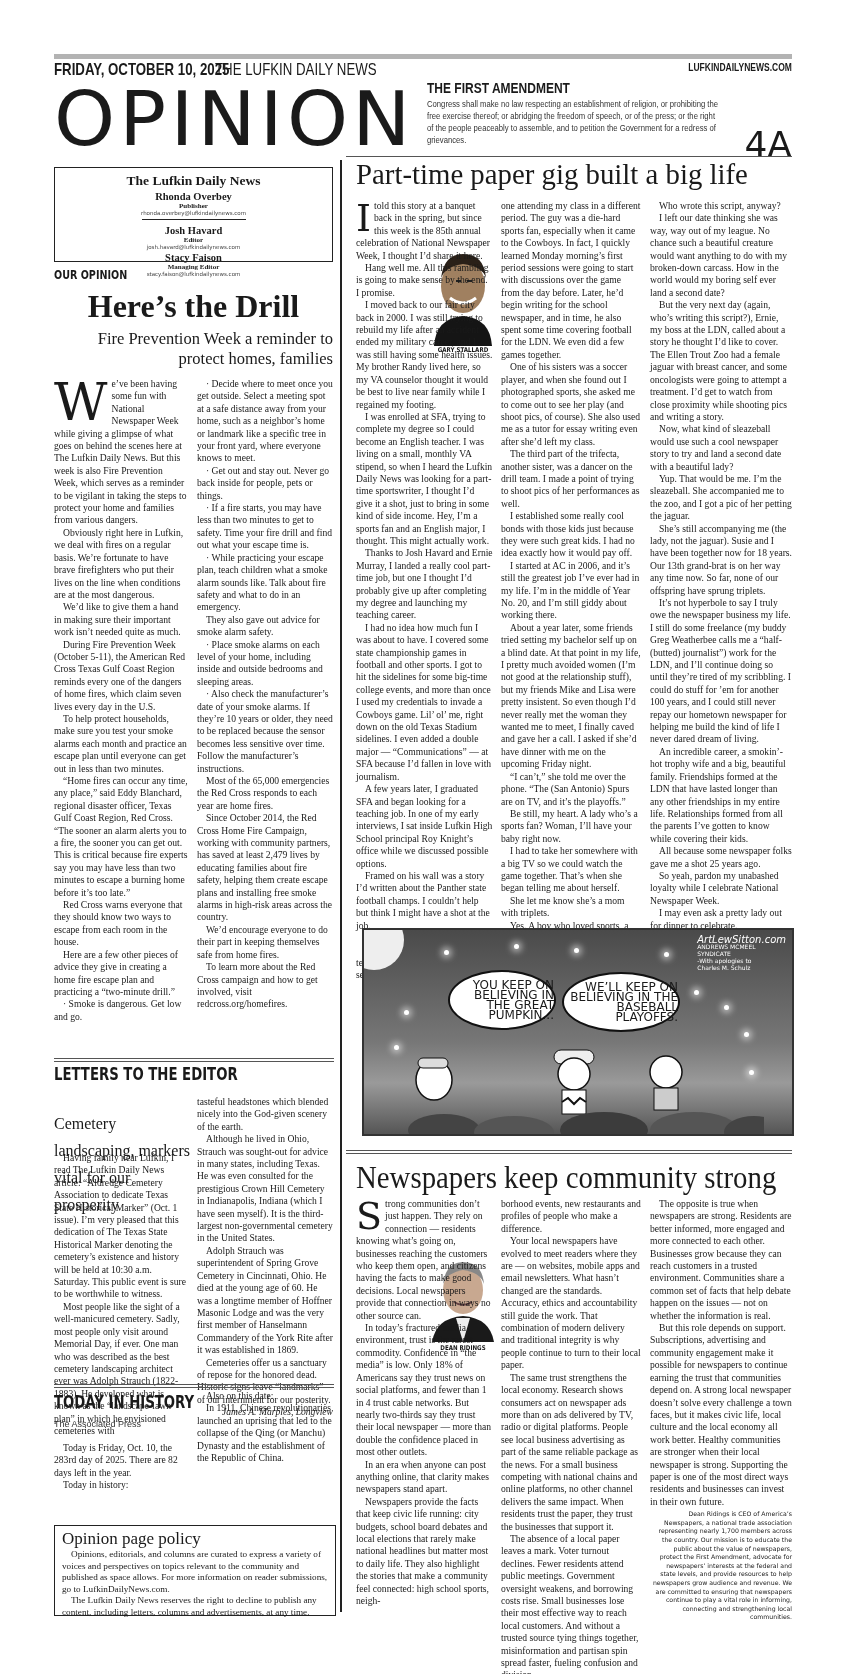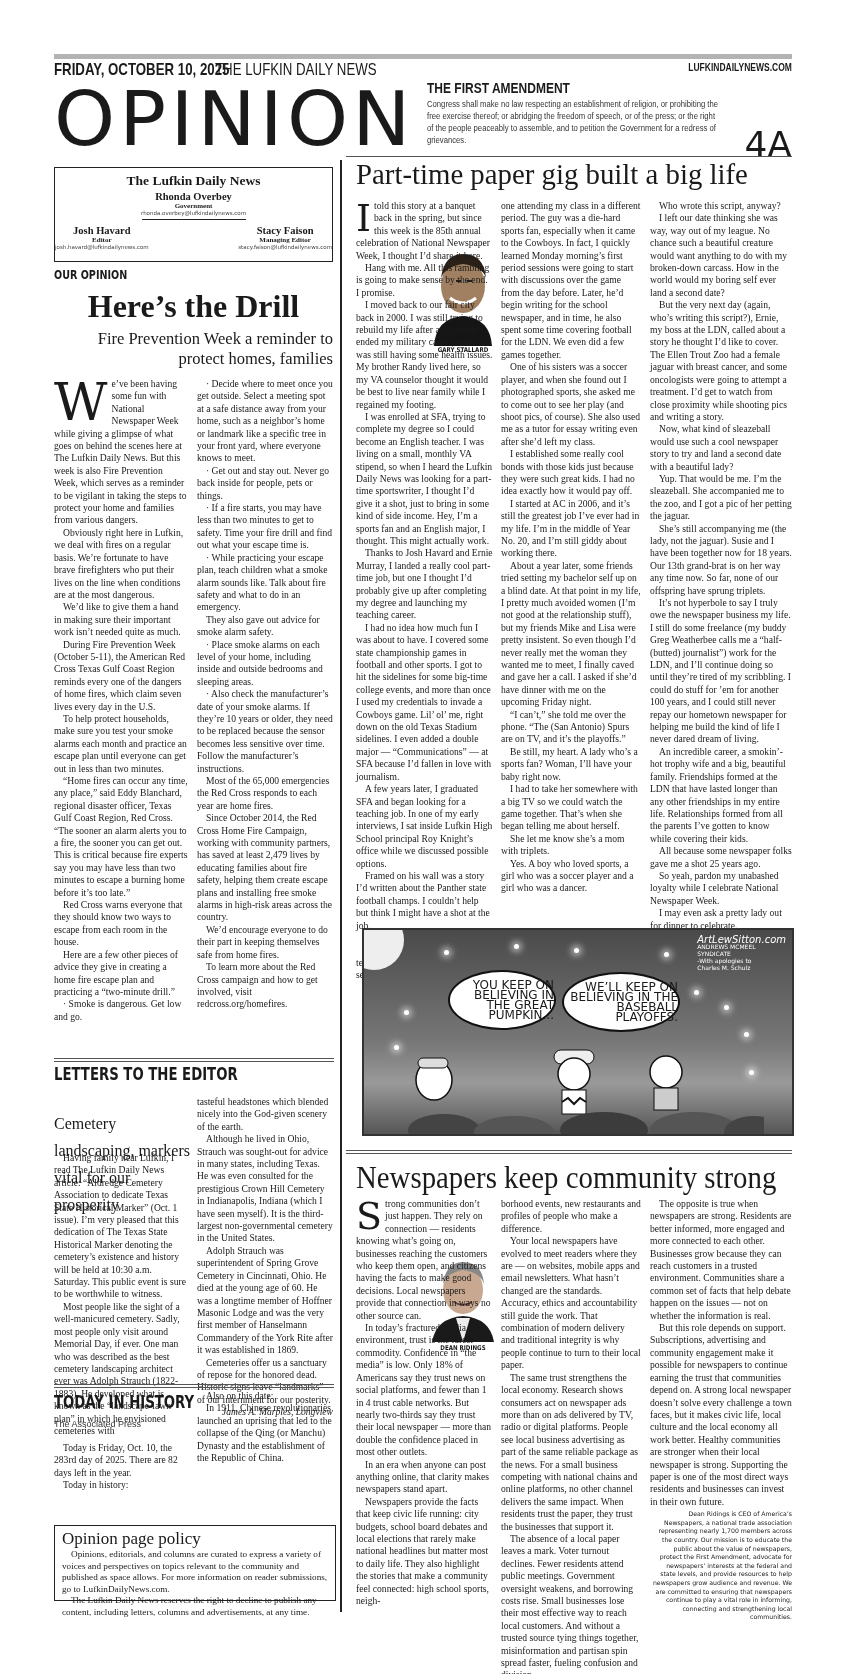--- a/index.html
+++ b/index.html
@@ -17,21 +17,21 @@
   #fa-title { position: absolute; left: 427px; top: 79px; font-size: 15px; font-weight: bold; transform: scaleX(0.8); transform-origin: left; white-space: nowrap; }
   #fa-text { position: absolute; left: 427px; top: 98px; width: 300px; font-size: 9.4px; line-height: 12px; color: #333; transform: scaleX(0.82); transform-origin: left; width: 360px; }
   #page-num { position: absolute; right: 54px; top: 124px; font-size: 36px; font-family: "DejaVu Sans", sans-serif; }
 
   #masthead { position: absolute; left: 54px; top: 167px; width: 279px; height: 95px; border: 1.5px solid #222; text-align: center; }
   #masthead .mh-paper { font-size: 13.5px; font-weight: bold; margin-top: 5px; }
   #masthead .mh-name { font-size: 10.5px; font-weight: bold; margin-top: 2px; }
   #masthead .mh-role { font-size: 7px; font-weight: bold; }
   #masthead .mh-email { font-size: 5.5px; color: #444; font-family: "DejaVu Sans", sans-serif; }
   #masthead .mh-rule { width: 104px; height: 1px; background: #222; margin: 3px auto; }
-  #masthead .mh-row { display: flex; justify-content: space-between; }
+  #masthead .mh-row { display: flex; justify-content: flex-start; flex-direction: column; }
 
   .section-label { position: absolute; font-size: 12px; font-weight: bold; font-family: "DejaVu Sans", sans-serif; transform: scaleX(0.8); transform-origin: left; white-space: nowrap; }
   .section-label-big { position: absolute; font-size: 17px; font-weight: bold; font-family: "DejaVu Sans", sans-serif; transform: scaleX(0.78); transform-origin: left; white-space: nowrap; }
 
   #drill-head { position: absolute; left: 54px; top: 288px; width: 279px; text-align: center; font-size: 32px; font-weight: bold; }
   #drill-sub { position: absolute; left: 54px; top: 329px; width: 279px; text-align: right; font-size: 16.5px; line-height: 20px; }
 
   .col { position: absolute; font-size: 9.6px; line-height: 12.4px; text-align: left; }
   .col p { text-indent: 9px; }
   .col p.noind { text-indent: 0; }
@@ -49,21 +49,21 @@
   #cartoon { position: absolute; left: 362px; top: 928px; width: 432px; height: 208px; border: 2px solid #333; overflow: hidden; background: linear-gradient(#4a4a4a 0%, #777 55%, #9a9a9a 75%, #555 100%); }
   .bubble { position: absolute; background: #fff; border: 2px solid #111; border-radius: 50%; text-align: right; font-family: "DejaVu Sans", sans-serif; font-size: 12px; font-weight: normal; line-height: 10px; display: flex; align-items: center; justify-content: center; }
   .star { position: absolute; width: 5px; height: 5px; border-radius: 50%; background: #fff; box-shadow: 0 0 6px 3px rgba(255,255,255,0.55); }
   .credit { position: absolute; right: 6px; top: 6px; color: #fff; font-family: "DejaVu Sans", sans-serif; font-size: 6px; line-height: 7px; text-align: left; }
 
   #news-head { position: absolute; left: 356px; top: 1160px; font-size: 31px; white-space: nowrap; transform: scaleX(0.93); transform-origin: left; }
 
   #letter-head { position: absolute; left: 54px; top: 1094px; width: 140px; font-size: 16px; line-height: 27px; margin-top: 16px; }
   .signoff { font-style: italic; text-align: right; }
 
-  #policy { position: absolute; left: 54px; top: 1525px; width: 282px; height: 76px; border: 1.5px solid #222; padding: 3px 7px; }
+  #policy { position: absolute; left: 54px; top: 1525px; width: 282px; height: 91px; border: 1.5px solid #222; padding: 3px 7px; }
   #policy .ph { font-size: 17px; line-height: 20px; }
   #policy p { font-size: 9.2px; line-height: 11.6px; text-indent: 9px; font-family: Liberation Serif, serif; }
 
   .bio { font-family: "DejaVu Sans", sans-serif; font-size: 6.2px; line-height: 8.6px; text-align: right; color: #222; }
   .bio b { font-size: 6.8px; }
 </style>
 </head>
 <body>
 
 <div id="topbar"></div>
@@ -71,21 +71,21 @@
 <div id="paper-name-top" class="sans">THE LUFKIN DAILY NEWS</div>
 <div id="site-url" class="sans">LUFKINDAILYNEWS.COM</div>
 <div id="opinion-title">OPINION</div>
 <div id="fa-title" class="sans">THE FIRST AMENDMENT</div>
 <div id="fa-text" class="sans">Congress shall make no law respecting an establishment of religion, or prohibiting the free exercise thereof; or abridging the freedom of speech, or of the press; or the right of the people peaceably to assemble, and to petition the Government for a redress of grievances.</div>
 <div id="page-num">4A</div>
 
 <div id="masthead" class="serif">
   <div class="mh-paper">The Lufkin Daily News</div>
   <div class="mh-name">Rhonda Overbey</div>
-  <div class="mh-role">Government</div>
+  <div class="mh-role">Publisher</div>
   <div class="mh-email">rhonda.overbey@lufkindailynews.com</div>
   <div class="mh-rule"></div>
   <div class="mh-row">
     <div>
       <div class="mh-name">Josh Havard</div>
       <div class="mh-role">Editor</div>
       <div class="mh-email">josh.havard@lufkindailynews.com</div>
     </div>
     <div>
       <div class="mh-name">Stacy Faison</div>
@@ -169,33 +169,34 @@
     <path d="M18 52 Q31 62 44 52" stroke="#fff" stroke-width="3" fill="none"></path>
     <rect x="24" y="34" width="5" height="2" fill="#222"></rect>
       <rect x="35" y="34" width="5" height="2" fill="#222"></rect>
     <path d="M2 100 Q4 72 31 70 Q58 72 60 100Z" fill="#151515"></path>
   </svg>
 </div>
 <div class="photo-cap" style="left:432px; top:346px; width:62px;">GARY STALLARD</div>
 
 <div class="col serif" style="left:356px; top:200px; width:137px;">
   <p class="noind"><span class="dropcap-sm">I</span><span>told this story at a banquet back in the spring, but since this week is the 85th annual celebration of National Newspaper Week, I thought I’d share it here.</span></p>
-  <p>Hang with me. All this rambling is going to make sense by the end. I promise.</p>
+  <p>Hang well me. All this rambling is going to make sense by the end. I promise.</p>
   <p>I moved back to our fair city back in 2000. I was still trying to rebuild my life after an accident ended my military career, and I was still having some health issues. My brother Randy lived here, so my VA counselor thought it would be best to live near family while I regained my footing.</p>
   <p>I was enrolled at SFA, trying to complete my degree so I could become an English teacher. I was living on a small, monthly VA stipend, so when I heard the Lufkin Daily News was looking for a part-time sportswriter, I thought I’d give it a shot, just to bring in some kind of side income. Hey, I’m a sports fan and an English major, I thought. This might actually work.</p>
   <p>Thanks to Josh Havard and Ernie Murray, I landed a really cool part-time job, but one I thought I’d probably give up after completing my degree and launching my teaching career.</p>
   <p>I had no idea how much fun I was about to have. I covered some state championship games in football and other sports. I got to hit the sidelines for some big-time college events, and more than once I used my credentials to invade a Cowboys game. Lil’ ol’ me, right down on the old Texas Stadium sidelines. I even added a double major — “Communications” — at SFA because I’d fallen in love with journalism.</p>
   <p>A few years later, I graduated SFA and began looking for a teaching job. In one of my early interviews, I sat inside Lufkin High School principal Roy Knight’s office while we discussed possible options.</p>
   <p>Framed on his wall was a story I’d written about the Panther state football champs. I couldn’t help but think I might have a shot at the job.</p>
   <p>I got the job.</p>
   <p>A couple of years later, while teaching freshman English, I had a set of triplets as students, with each</p>
 </div>
 <div class="col serif" style="left:501px; top:200px; width:140px;">
   <p class="noind">one attending my class in a different period. The guy was a die-hard sports fan, especially when it came to the Cowboys. In fact, I quickly learned Monday morning’s first period sessions were going to start with discussions over the game from the day before. Later, he’d begin writing for the school newspaper, and in time, he also spent some time covering football for the LDN. We even did a few games together.</p>
   <p>One of his sisters was a soccer player, and when she found out I photographed sports, she asked me to come out to see her play (and shoot pics, of course). She also used me as a tutor for essay writing even after she’d left my class.</p>
+  <p>The third part of the trifecta, another sister, was a dancer on the drill team. I made a point of trying to shoot pics of her performances as well.</p>
   <p>I established some really cool bonds with those kids just because they were such great kids. I had no idea exactly how it would pay off.</p>
   <p>I started at AC in 2006, and it’s still the greatest job I’ve ever had in my life. I’m in the middle of Year No. 20, and I’m still giddy about working there.</p>
   <p>About a year later, some friends tried setting my bachelor self up on a blind date. At that point in my life, I pretty much avoided women (I’m not good at the relationship stuff), but my friends Mike and Lisa were pretty insistent. So even though I’d never really met the woman they wanted me to meet, I finally caved and gave her a call. I asked if she’d have dinner with me on the upcoming Friday night.</p>
   <p>“I can’t,” she told me over the phone. “The (San Antonio) Spurs are on TV, and it’s the playoffs.”</p>
   <p>Be still, my heart. A lady who’s a sports fan? Woman, I’ll have your baby right now.</p>
   <p>I had to take her somewhere with a big TV so we could watch the game together. That’s when she began telling me about herself.</p>
   <p>She let me know she’s a mom with triplets.</p>
   <p>Yes. A boy who loved sports, a girl who was a soccer player and a girl who was a dancer.</p>
 </div>
 <div class="col serif" style="left:650px; top:200px; width:142px;">

